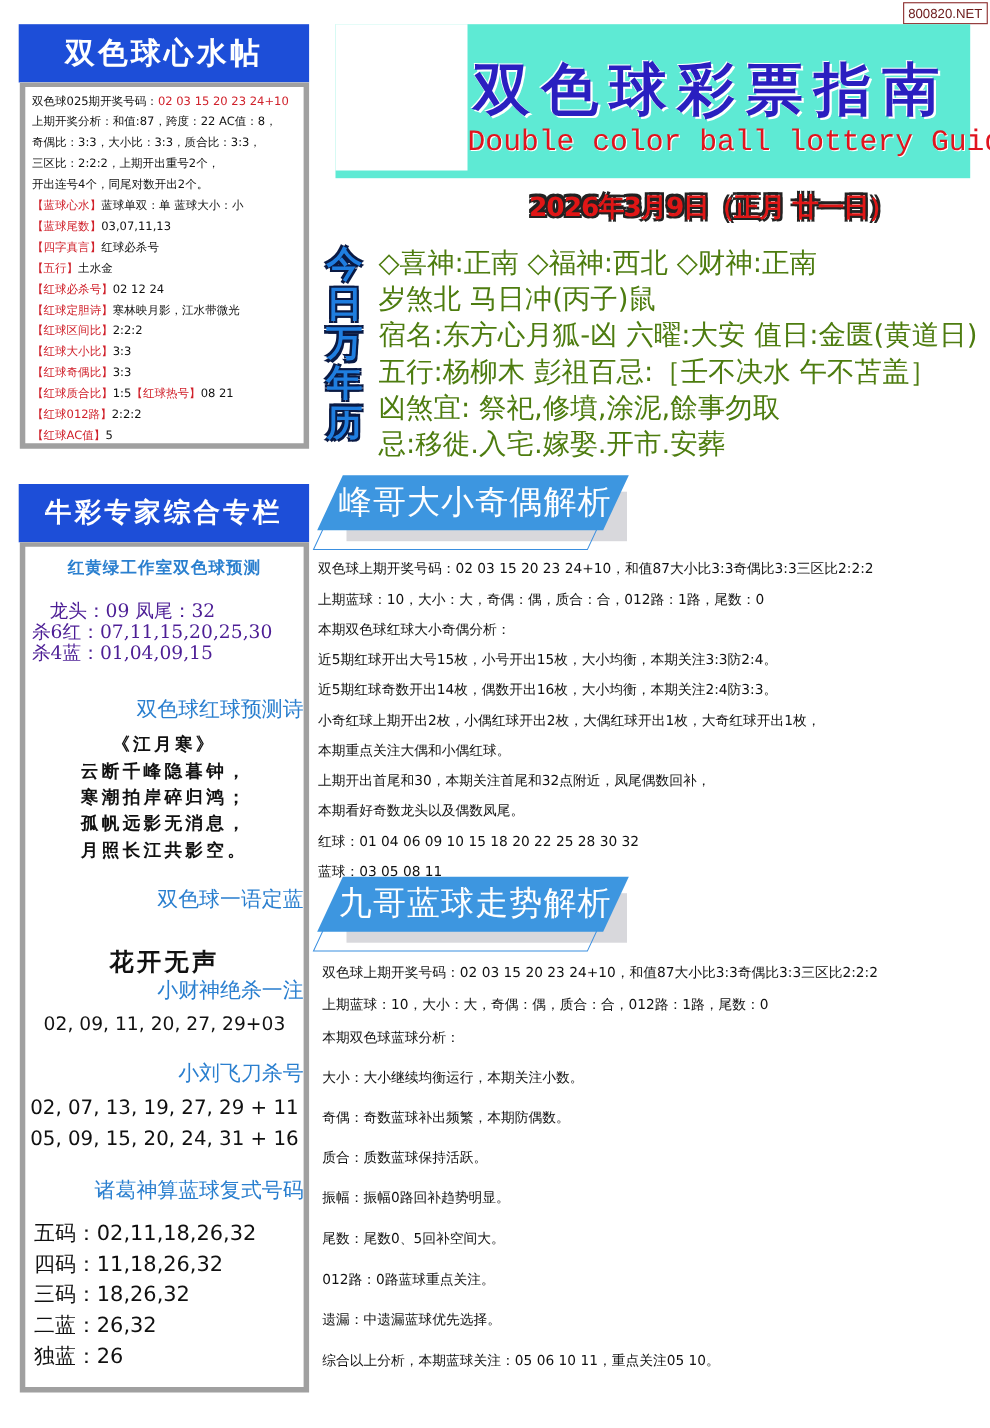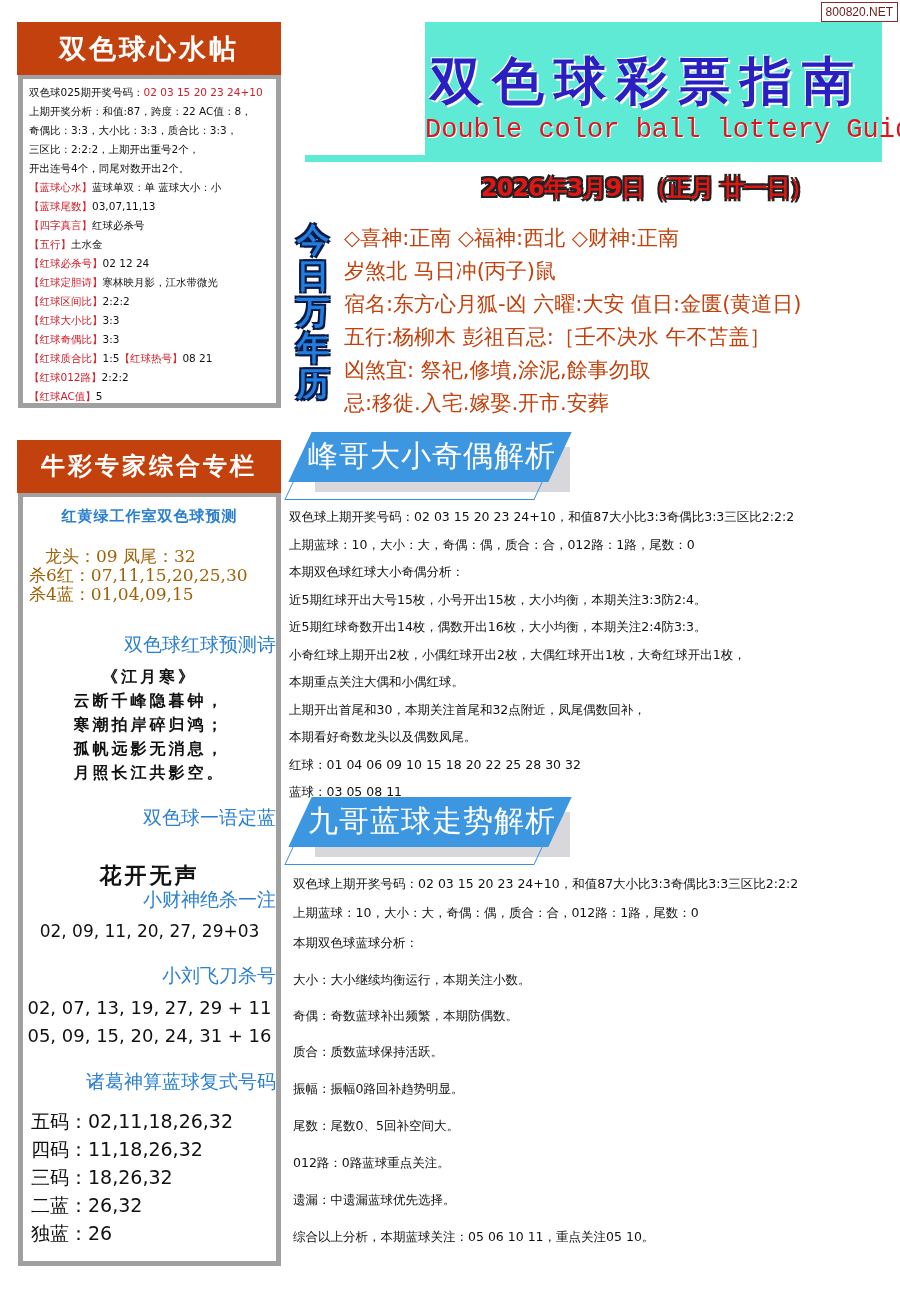--- a/index.html
+++ b/index.html
@@ -8,59 +8,59 @@
 
   .watermark {
     position: absolute; top: 2px; right: 2px;
     border: 1px solid #8b2b2b; background: #fff; color: #6b1a1a;
     font-family: "Liberation Sans", sans-serif; font-size: 12px; padding: 2px 4px; line-height: 14px;
   }
 
   
   .panel-title {
     position: absolute; left: 17px; width: 264px;
-    background: #c2410c; color: #fff; text-align: center;
+    background: #1d4ed8; color: #fff; text-align: center;
     font-family: "DejaVu Sans", sans-serif; font-weight: bold; letter-spacing: 3px;
   }
   .panel-title.top { top: 22px; height: 53px; font-size: 27px; line-height: 53px; }
   .panel-title.mid { top: 440px; height: 53px; font-size: 24px; line-height: 53px; }
 
   .box1 {
     position: absolute; left: 18px; top: 75px; width: 263px; height: 333px;
     border: 5px solid #a0a0a0; border-top: 4px solid #a0a0a0; background: #fff;
     padding: 4px 0 0 6px;
   }
   .box1 .ln { font-size: 10.5px; line-height: 19px; white-space: nowrap; color: #111; }
   .red { color: #d0202a; }
 
   .box2 {
     position: absolute; left: 18px; top: 493px; width: 263px; height: 773px;
     border: 5px solid #a0a0a0; border-top: 4px solid #a0a0a0; background: #fff; padding-left: 35px;
   }
   .studio { position: absolute; top: 10px; left: 0; width: 100%; text-align: center; color: #2a7fcf; font-weight: bold; font-size: 15px; letter-spacing: 1px; }
-  .serif-block { position: absolute; left: 6px; font-family: "DejaVu Serif", "Liberation Serif", serif; font-size: 17px; line-height: 18px; color: #a16207; white-space: nowrap; }
+  .serif-block { position: absolute; left: 6px; font-family: "DejaVu Serif", "Liberation Serif", serif; font-size: 17px; line-height: 18px; color: #4c1d95; white-space: nowrap; }
   .sec-h { position: absolute; left: 0; width: 100%; text-align: right; color: #2a7fcf; font-size: 19px; }
   .poem { position: absolute; left: 0; width: 100%; text-align: center; font-family: "DejaVu Serif", serif; font-size: 16px; font-weight: bold; line-height: 24px; letter-spacing: 3px; color: #111; }
   .nums { position: absolute; left: 0; width: 100%; text-align: center; font-size: 17px; color: #111; white-space: nowrap; }
   .nums-lg { position: absolute; left: 8px; font-size: 19px; line-height: 28px; color: #111; white-space: nowrap; }
 
   
   .header {
     position: absolute; left: 305px; top: 22px; width: 577px; height: 140px; background: #5eead4; text-align: center;
   }
   .header .white-block { position: absolute; left: 0; top: 0; width: 120px; height: 133px; background: #fff; }
   .header .cn-title { position: absolute; left: 125px; top: 25px; font-size: 52px; font-family: "DejaVu Serif", serif; font-weight: bold; color: #2a1fc0; letter-spacing: 10px; white-space: nowrap; text-shadow: 2px 2px 0 #fff, -1px -1px 0 #fff; }
   .header .en-title { position: absolute; left: 120px; top: 93px; font-family: "Liberation Mono", "DejaVu Sans Mono", monospace; font-size: 27px; color: #e0141e; white-space: nowrap; text-shadow: 1px 1px 0 #fff; }
   .header .date { position: absolute; left: 176px; top: 150px; font-size: 24px; font-weight: bold; color: #e01616; white-space: nowrap; text-shadow: -2px -2px 0 #222, 2px -2px 0 #222, -2px 2px 0 #222, 2px 2px 0 #222; letter-spacing: -1px; }
 
   
   .almanac-label { position: absolute; left: 287px; top: 222px; width: 52px; }
   .almanac-label span { display: block; text-align: center; font-size: 33px; line-height: 36px; font-weight: bold; color: #1f7ee0; text-shadow: -2px -2px 0 #0a1a44, 2px -2px 0 #0a1a44, -2px 2px 0 #0a1a44, 2px 2px 0 #0a1a44; }
   .almanac { position: absolute; left: 344px; top: 222px; }
-  .almanac .ln { font-size: 21px; line-height: 33px; white-space: nowrap; color: #c2410c; }
+  .almanac .ln { font-size: 25px; line-height: 33px; white-space: nowrap; color: #4d7c0f; }
 
   
   .banner { position: absolute; left: 290px; width: 285px; height: 70px; }
   .banner .shadow-bar { position: absolute; left: 25px; top: 15px; width: 255px; height: 45px; background: #d8d8dc; }
   .banner .outline { position: absolute; left: 5px; top: 22px; width: 250px; height: 46px; border: 1px solid #3a8fe0; transform: skewX(-25deg); }
   .banner .blue { position: absolute; left: 10px; top: 0; width: 260px; height: 50px; background: #3d96e0; transform: skewX(-25deg); }
   .banner .label { position: absolute; left: 18px; top: 4px; font-size: 30px; color: #fff; white-space: nowrap; letter-spacing: 1px; }
 
   .article { position: absolute; left: 289px; }
   .article .ln { font-size: 12.5px; white-space: nowrap; color: #111; }

